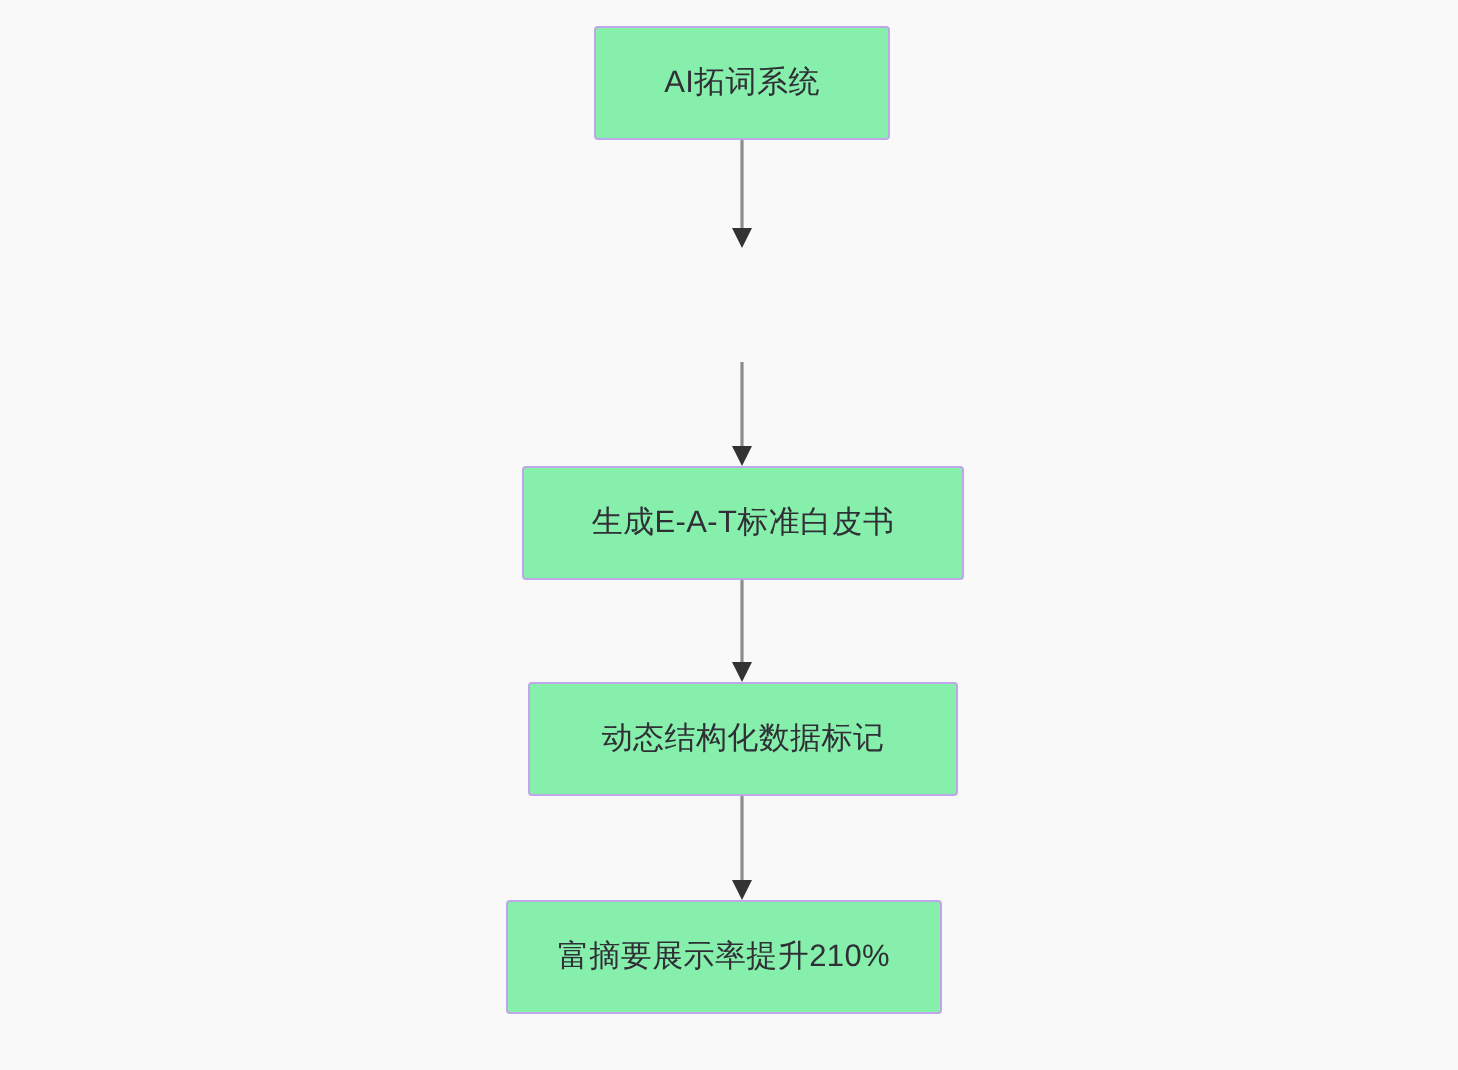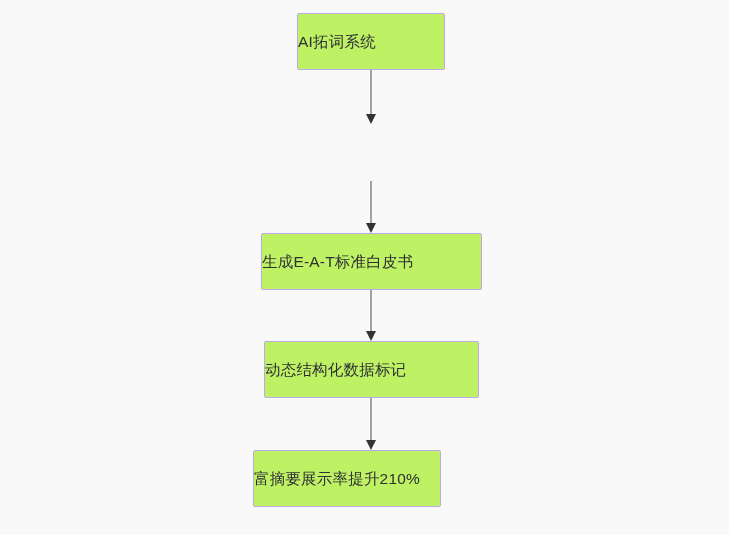--- a/index.html
+++ b/index.html
@@ -14,25 +14,26 @@
     overflow: hidden;
   }
   #flowchart {
     position: relative;
     width: 729px;
     height: 535px;
   }
   .node {
     position: absolute;
     box-sizing: border-box;
-    background: #bef264;
+    background: #86efac;
     border: 1.4px solid #bfa8ea;
     border-radius: 2px;
     display: flex;
     align-items: center;
+    justify-content: center;
     color: #2f2f35;
     font-size: 15.5px;
     letter-spacing: 0.2px;
     line-height: 1;
     white-space: nowrap;
   }
   .node-label {
     display: block;
   }
   .edge {
@@ -82,17 +83,17 @@
 
 
   <div class="node" style="left:261px; top:233px; width:221px; height:57px;">
     <span class="node-label">生成E-A-T标准白皮书</span>
   </div>
 
   <div class="node" style="left:264px; top:341px; width:215px; height:57px;">
     <span class="node-label">动态结构化数据标记</span>
   </div>
 
-  <div class="node" style="left:253px; top:450px; width:188px; height:57px;">
+  <div class="node" style="left:253px; top:450px; width:218px; height:57px;">
     <span class="node-label">富摘要展示率提升210%</span>
   </div>
 
 </div>
 
 </body></html>

